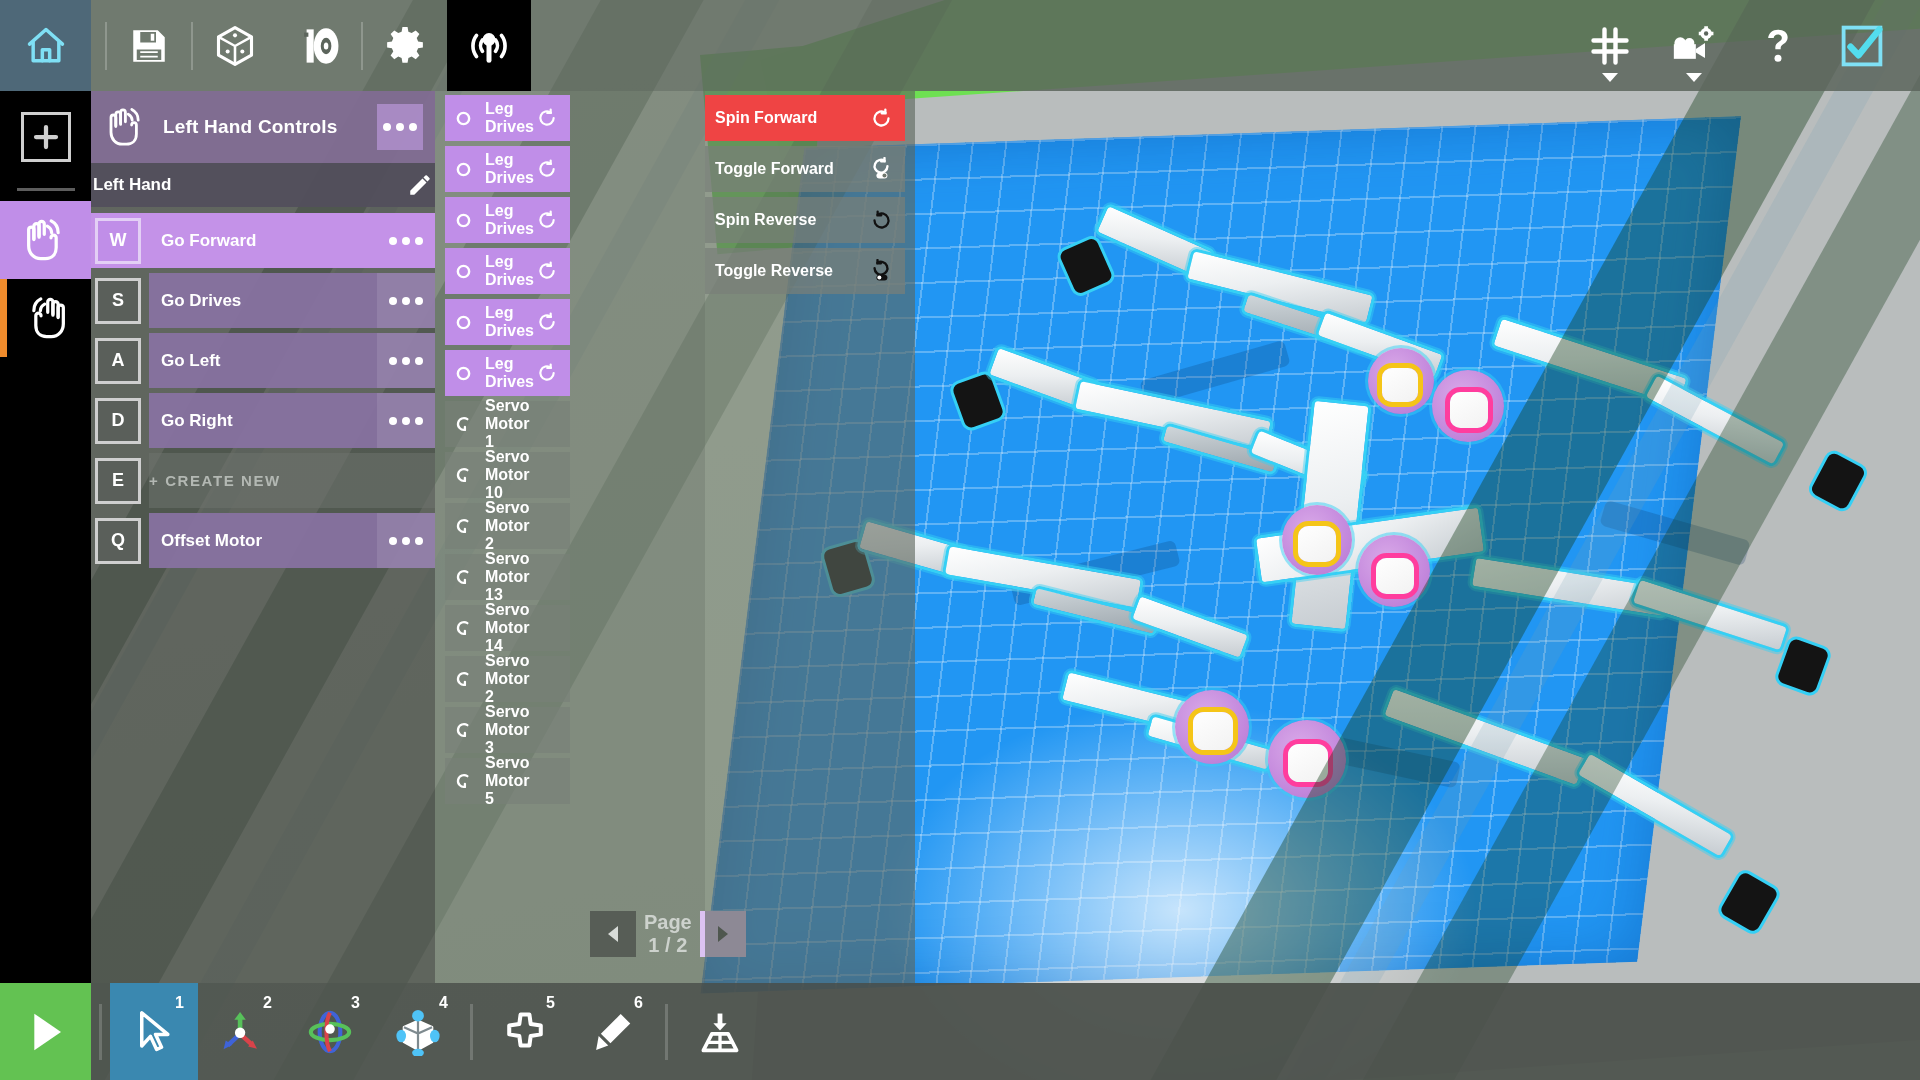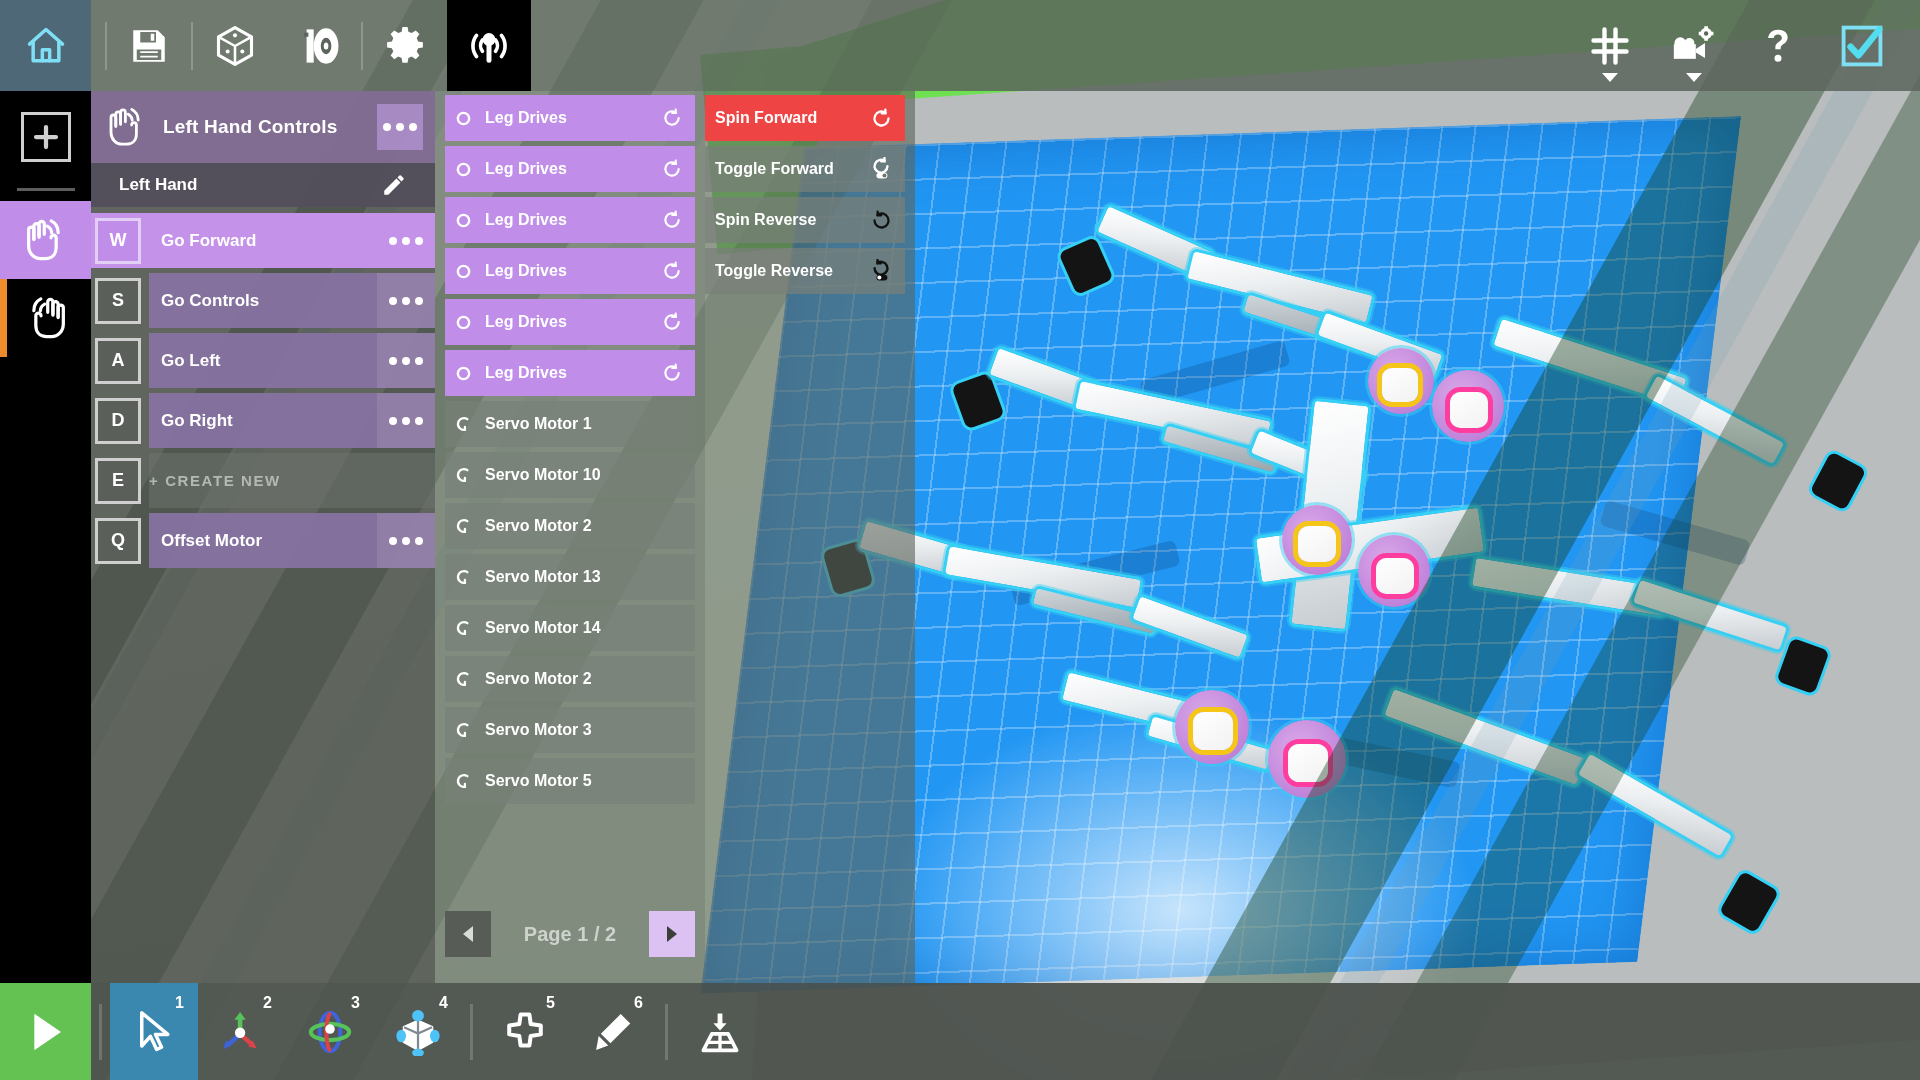--- a/index.html
+++ b/index.html
@@ -147,21 +147,21 @@
   .panel-head .title {
     color: #fff; font-size: 19px; font-weight: bold; letter-spacing: .2px; flex: 1;
   }
   .dots-btn {
     width: 46px; height: 46px; background: rgba(175,143,205,.85);
     display: flex; align-items: center; justify-content: center; gap: 5px;
   }
   .dots-btn i { width: 8px; height: 8px; border-radius: 50%; background: #fff; display: block; }
   .subhead {
     height: 44px; background: rgba(82,79,92,.95);
-    display: flex; align-items: center; padding: 0 28px;
+    display: flex; align-items: center; padding: 0 2px;
   }
   .subhead .lbl { color: #fff; font-size: 17px; font-weight: bold; flex: 1; }
 
   .bindrow { display: flex; align-items: stretch; height: 55px; margin: 0 0 5px 0; padding-left: 4px; }
   .keycap {
     width: 46px; height: 46px; align-self: center; border: 3px solid #cfcfcf;
     background: #5a5f5a; color: #fff; font-weight: bold; font-size: 18px;
     display: flex; align-items: center; justify-content: center; flex: none;
   }
   .bindrow.sel .keycap { background: #c08ee8; border-color: #e3cff5; }
@@ -178,21 +178,21 @@
   .bindrow.sel .bindbody .dots { background: transparent; }
   .bindbody .dots i { width: 8px; height: 8px; border-radius: 50%; background: #fff; display: block; }
   .bindrow.create .bindbody {
     background: rgba(110,115,110,.55); justify-content: center; color: #b3b8b3;
     font-size: 15px; letter-spacing: 1.6px; padding-left: 0;
   }
 
   
   .midcol {
     position: absolute; left: 435px; top: 91px; width: 270px; bottom: 97px;
-    background: rgba(92,101,92,.72); z-index: 20; display: flex; flex-direction: column;
+    background: rgba(92,101,92,.72); z-index: 20; display: flex; 
   }
   .mrow {
     height: 46px; margin: 0 10px 5px 10px; display: flex; align-items: center;
     padding: 0 10px; color: #fff; font-size: 16px; font-weight: bold;
     background: rgba(120,128,120,.62);
   }
   .mrow.drive { background: #c08ee8; }
   .mrow .mico { width: 26px; flex: none; display: flex; align-items: center; }
   .mrow .mlbl { flex: 1; padding-left: 4px; }
   .mrow .mend { width: 26px; flex: none; display: flex; align-items: center; justify-content: center; }
@@ -517,21 +517,21 @@
               <i></i>
               <i></i>
               <i></i>
             </span>
         </div>
       </div>
 
       <div class="bindrow">
         <div class="keycap">S</div>
         <div class="bindbody">
-          <span class="name">Go Controls</span>
+          <span class="name">Go Drives</span>
           <span class="dots">
               <i></i>
               <i></i>
               <i></i>
             </span>
         </div>
       </div>
 
       <div class="bindrow">
         <div class="keycap">A</div>

